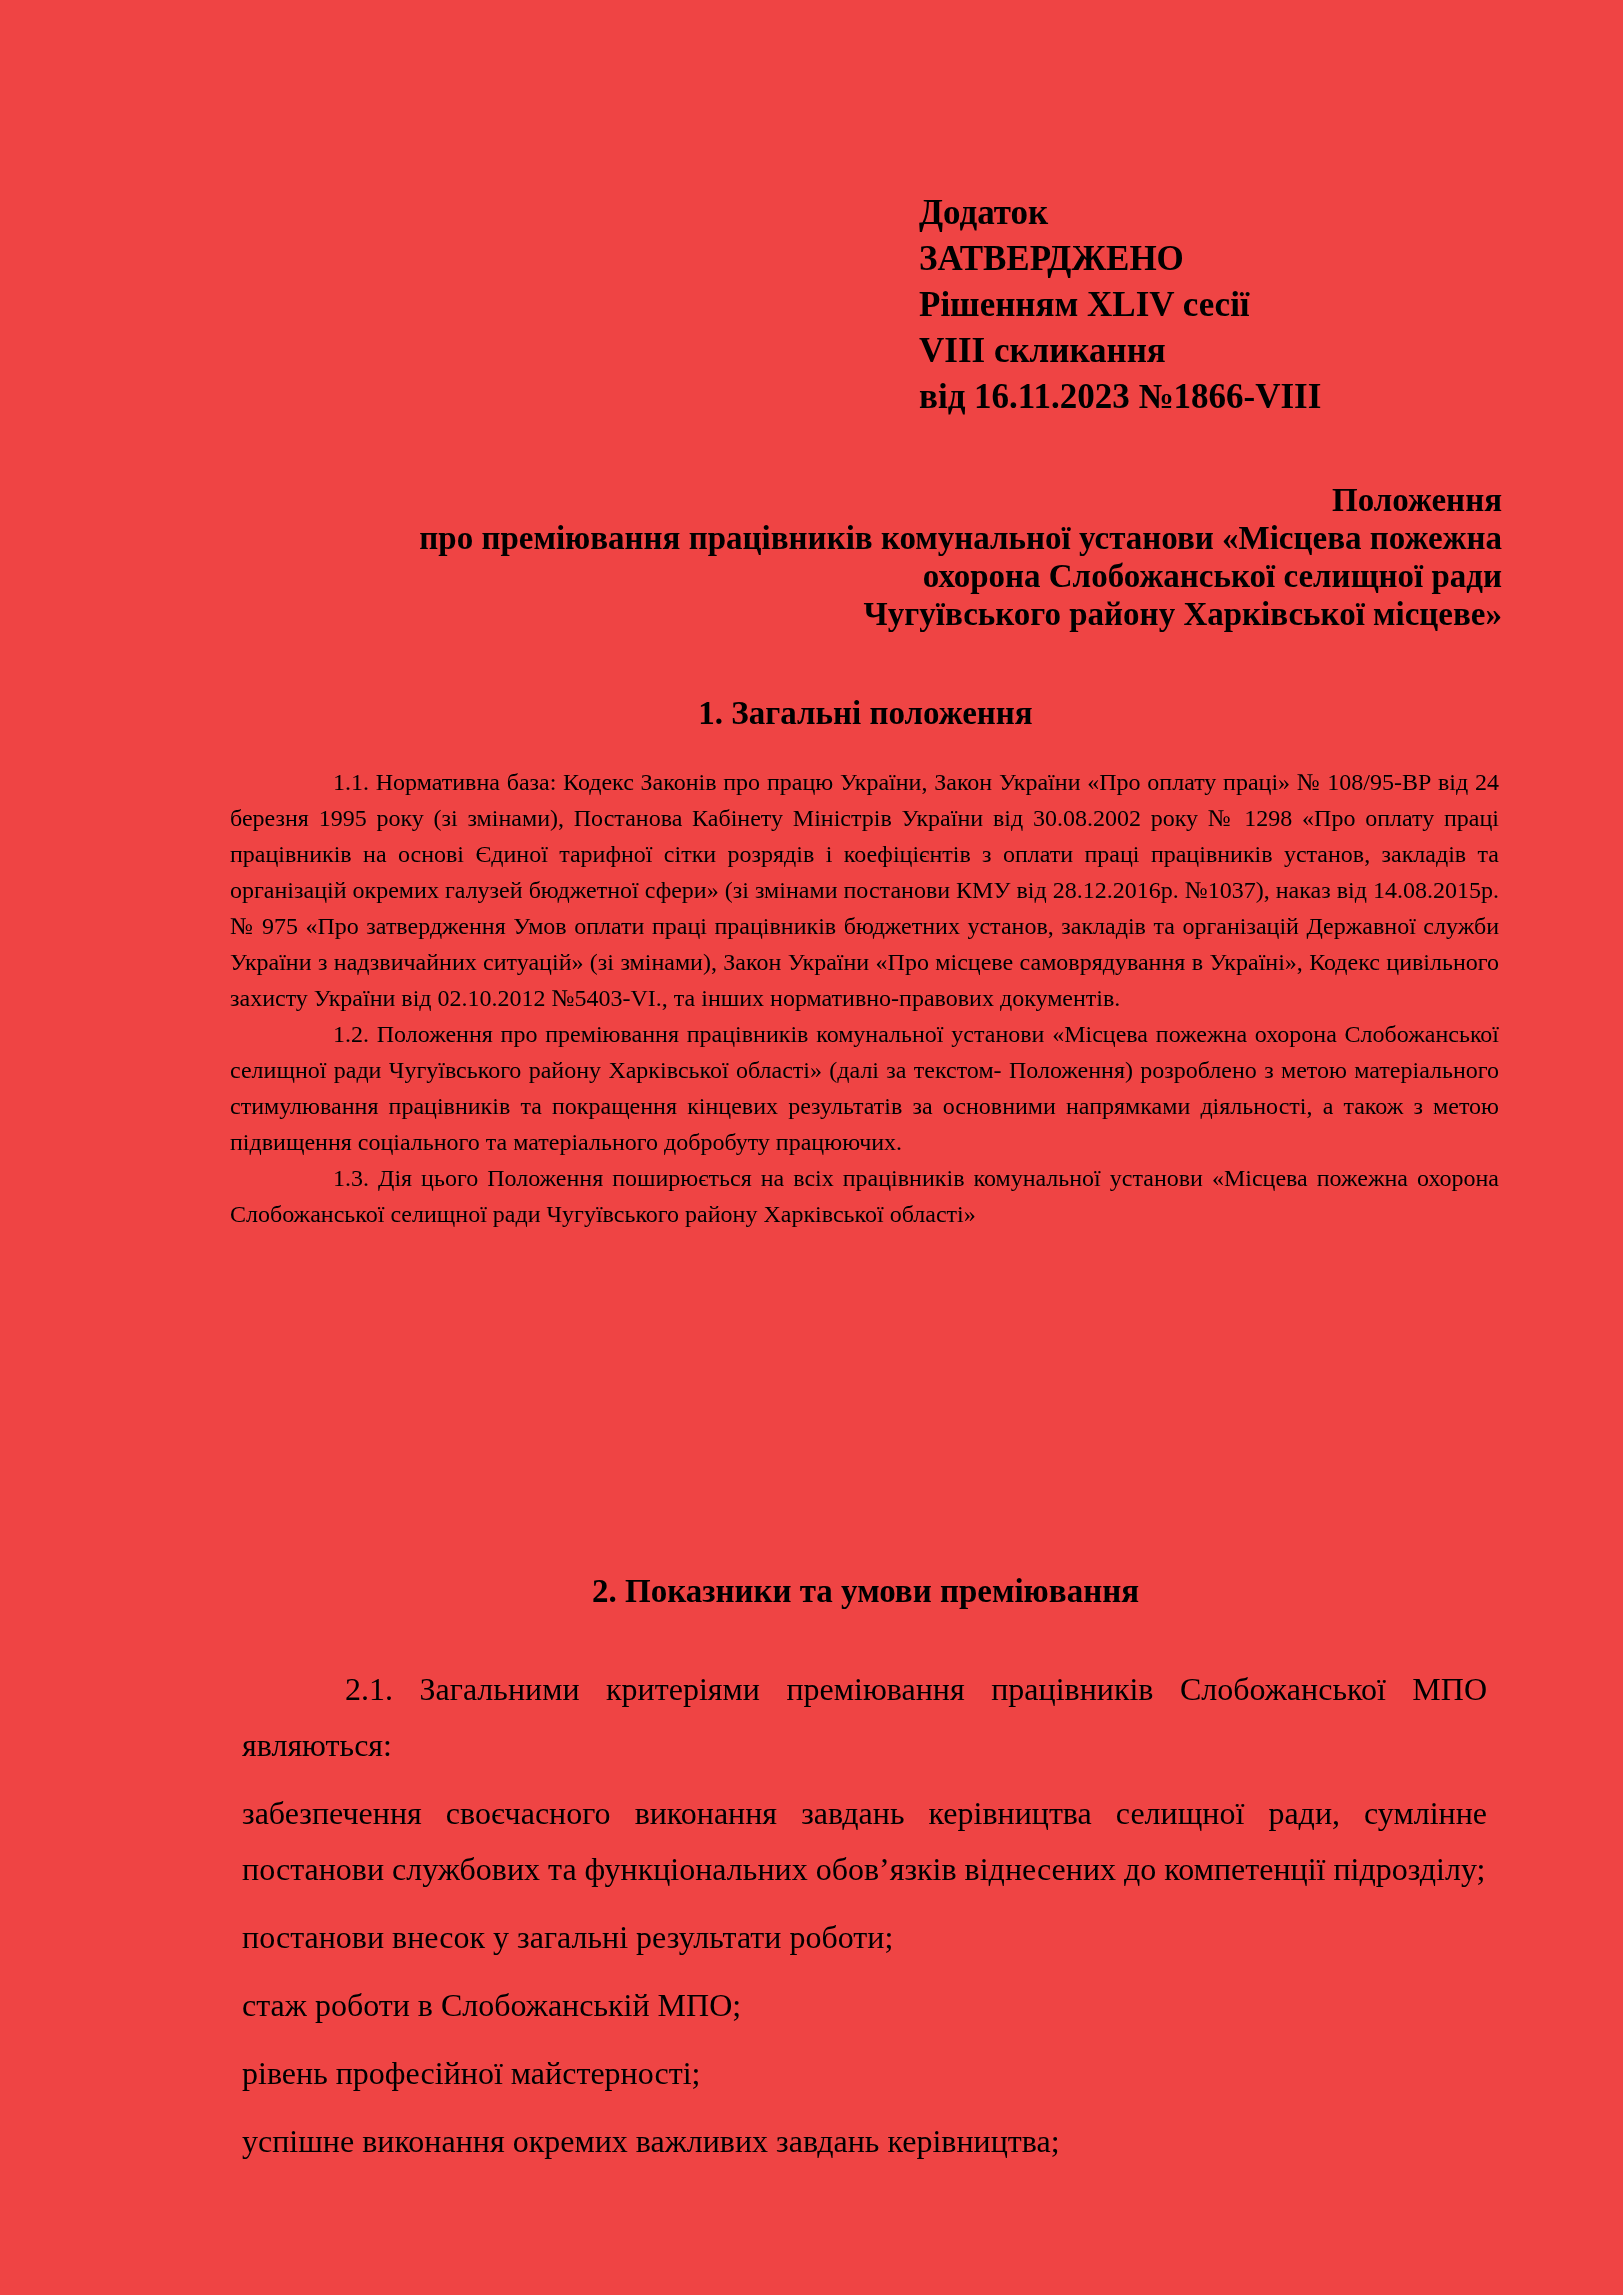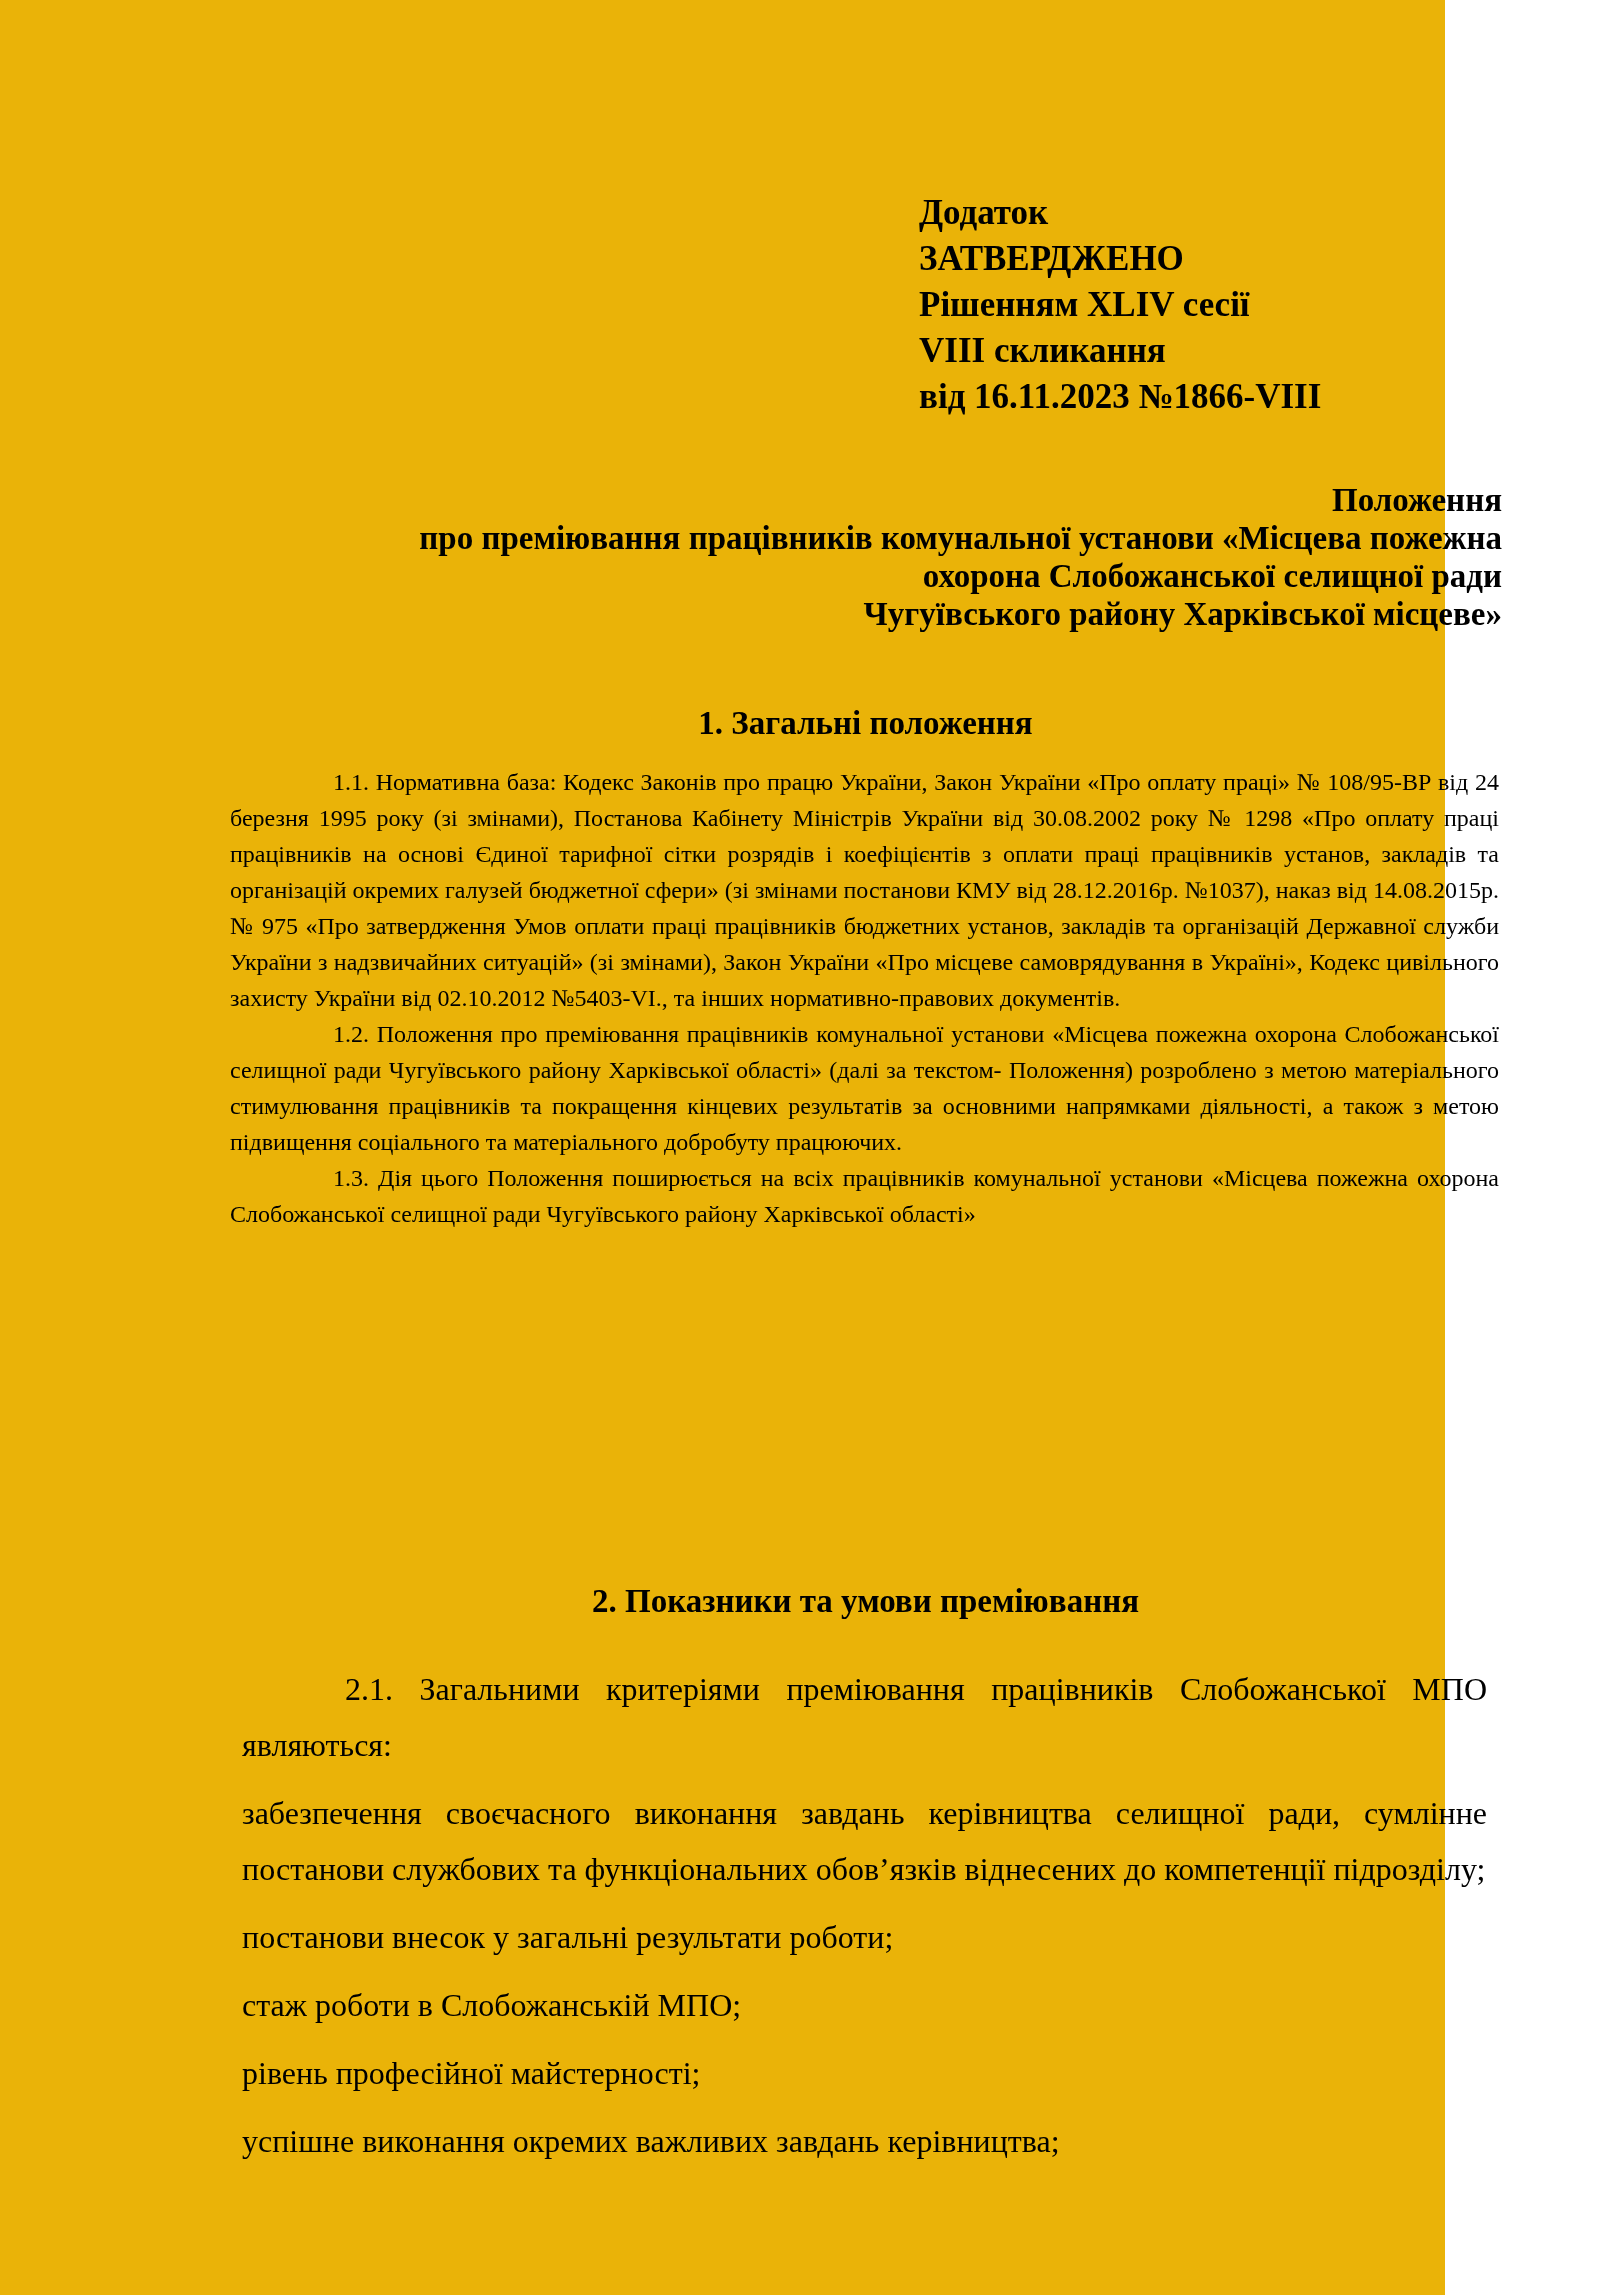--- a/index.html
+++ b/index.html
@@ -1,24 +1,24 @@
 <!DOCTYPE html>
 <html style="font-size:10.5px"><head>
 <meta charset="utf-8">
 <style>
   html, body { margin: 0; padding: 0; background: #ffffff; }
   body { width: 1623px; height: 2295px; position: relative; overflow: hidden;
          font-family: "Liberation Serif", "DejaVu Serif", serif; color: #000; }
-  .page { position: absolute; left: 0; top: 0; width: 1445px; height: 2295px; background: #eab308; }
+  .page { position: absolute; left: 0; top: 0; width: 1623px; height: 2295px; background: #ef4444; }
   .approval { position: absolute; left: 919px; top: 190px; font-weight: bold; font-size: 35px; line-height: 46px; }
   .approval div { white-space: nowrap; }
   .title-block { position: absolute; left: 229px; width: 1273px; top: 481px; text-align: right;
                  font-weight: bold; font-size: 33px; line-height: 38px; }
   .section-heading { position: absolute; left: 229px; width: 1273px; text-align: center; font-weight: bold;
-                     font-size: 33px; line-height: 38px; margin-top: 10px; }
+                     font-size: 33px; line-height: 38px; }
   .body-block { position: absolute; left: 230px; width: 1269px; font-size: 24px; line-height: 36px;
                 text-align: justify; }
   .body-block p { margin: 0; text-indent: 103px; text-align: justify; }
   .list-block { position: absolute; left: 230px; width: 1269px; font-size: 32px; line-height: 36px; }
   .list-block p { margin: 12px; text-align: justify; }
   .crit-intro { text-indent: 103px; line-height: 56px; }
   .crit-item { line-height: 56px; }
 </style>
 </head>
 <body>

